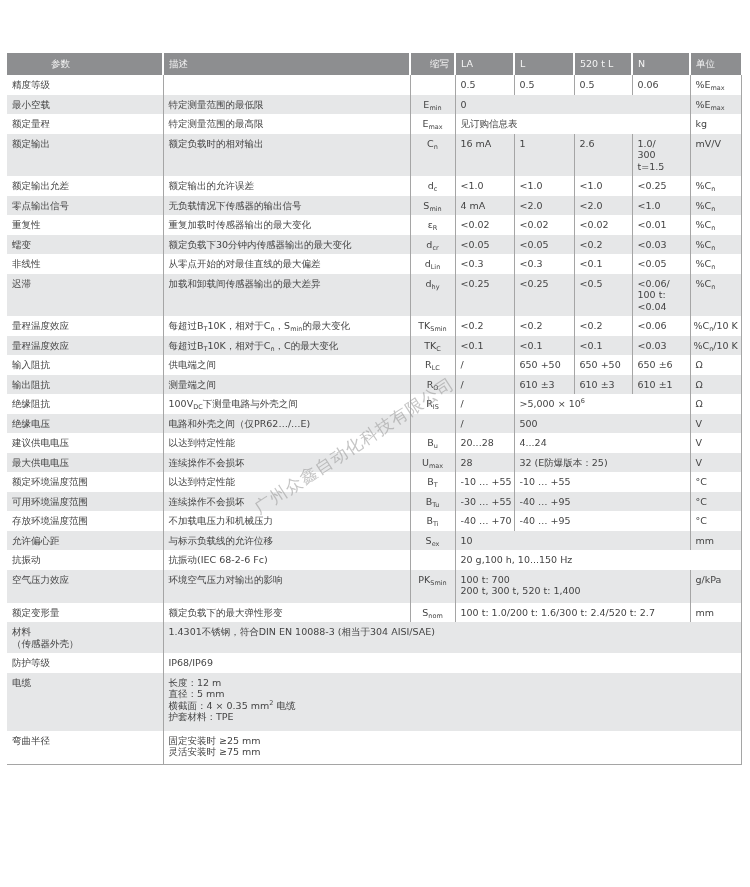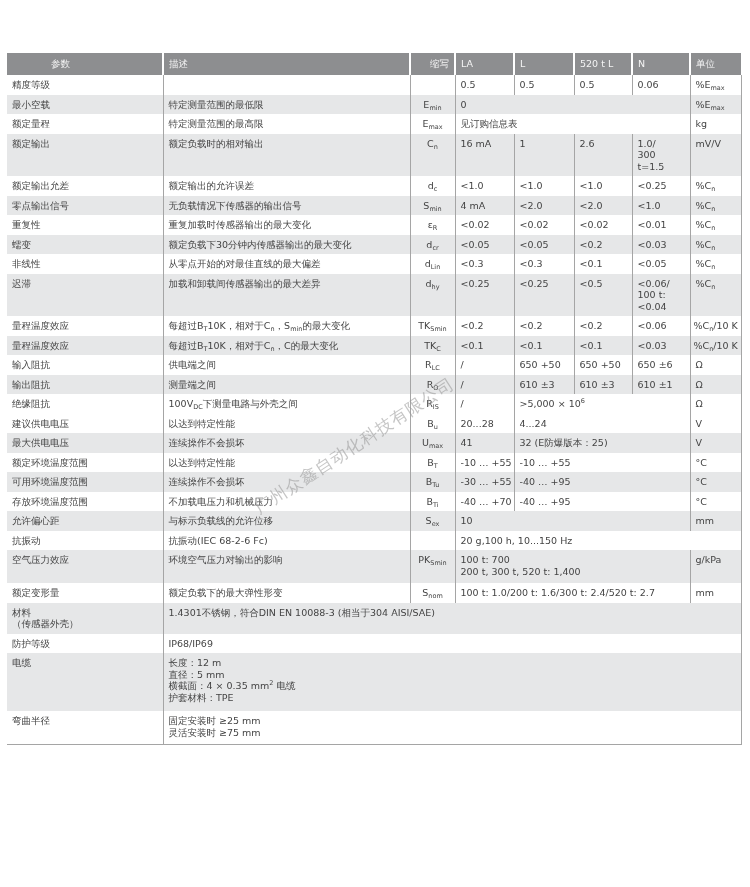--- a/index.html
+++ b/index.html
@@ -195,33 +195,41 @@
 
     <tr class="odd">
       <td class="nb">绝缘阻抗</td>
       <td><span>100V</span><sub>DC</sub><span>下测量电路与外壳之间</span></td>
       <td class="abbr"><span>R</span><sub>IS</sub></td>
       <td>/</td>
       <td colspan="3"><span>&gt;5,000 × 10</span><sup>6</sup></td>
       <td class="last">Ω</td>
     </tr>
 
+    <tr class="even">
+      <td class="nb">绝缘电压</td>
+      <td>电路和外壳之间（仅PR62…/…E)</td>
+      <td class="abbr"></td>
+      <td>/</td>
+      <td colspan="3">500</td>
+      <td class="last">V</td>
+    </tr>
     <tr class="odd">
       <td class="nb">建议供电电压</td>
       <td>以达到特定性能</td>
       <td class="abbr"><span>B</span><sub>u</sub></td>
       <td>20...28</td>
       <td colspan="3">4...24</td>
       <td class="last">V</td>
     </tr>
     <tr class="even">
       <td class="nb">最大供电电压</td>
       <td>连续操作不会损坏</td>
       <td class="abbr"><span>U</span><sub>max</sub></td>
-      <td>41</td>
+      <td>28</td>
       <td colspan="3">32 (E防爆版本：25)</td>
       <td class="last">V</td>
     </tr>
     <tr class="odd">
       <td class="nb">额定环境温度范围</td>
       <td>以达到特定性能</td>
       <td class="abbr"><span>B</span><sub>T</sub></td>
       <td style="white-space:nowrap;padding-right:2px;">-10 … +55</td>
       <td colspan="3">-10 … +55</td>
       <td class="last">°C</td>

